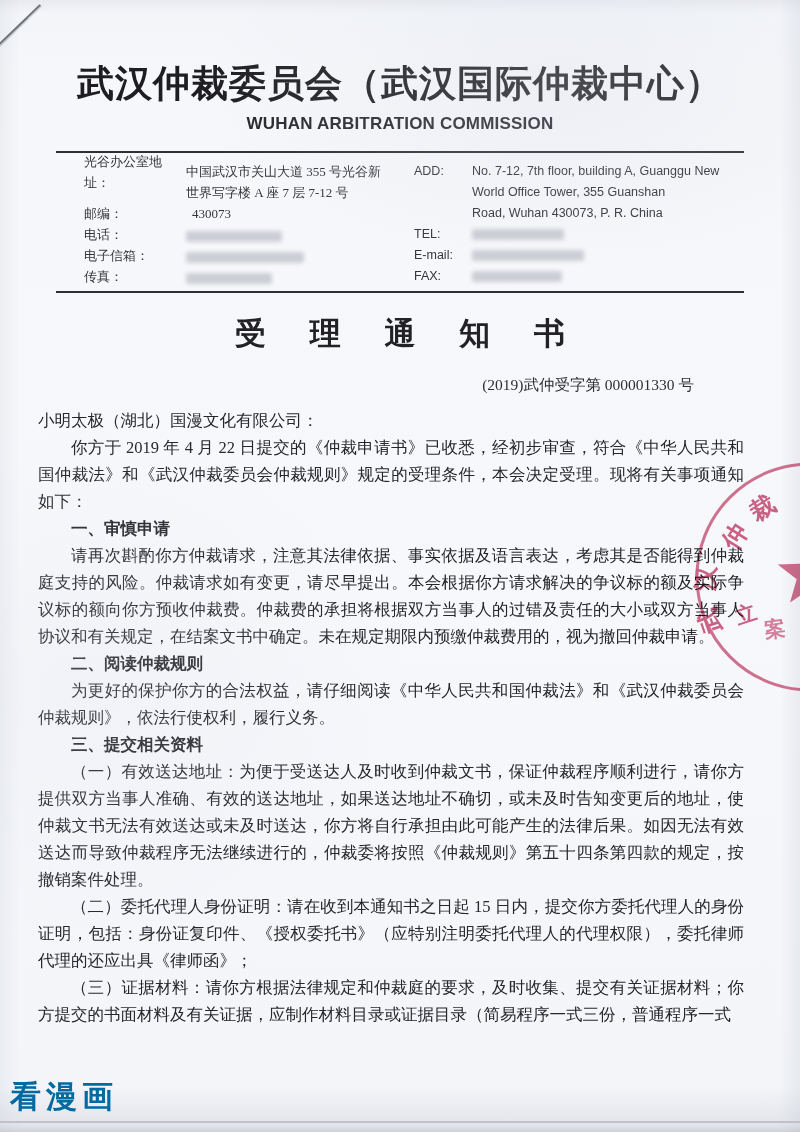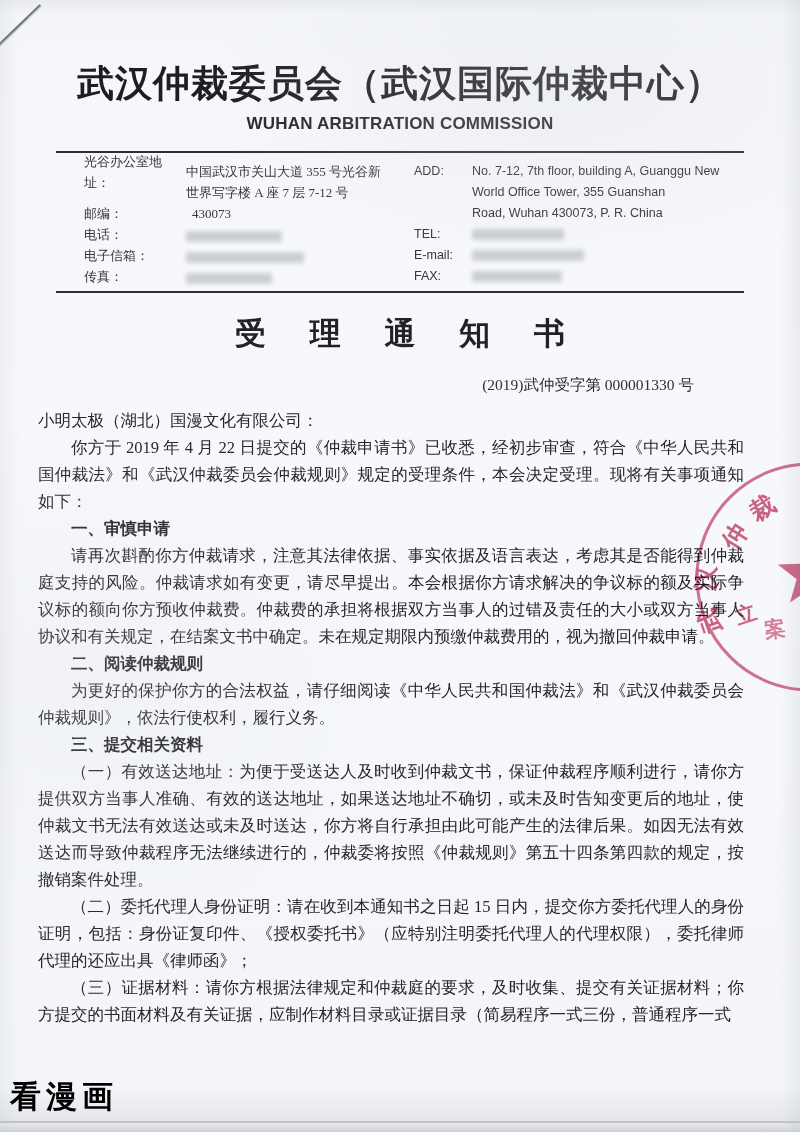--- a/index.html
+++ b/index.html
@@ -113,21 +113,21 @@
   .seal text {
     font-family: "Liberation Serif", serif;
     font-weight: bold;
     fill: #c8496f;
   }
 
   
   .watermark {
     position: absolute; left: 10px; top: 1076px;
     font-size: 31px; font-weight: bold; letter-spacing: 5px;
-    color: #000000;
+    color: #0369a1;
     font-family: Liberation Serif, serif;
   }
 </style>
 </head>
 <body>
 
 <div class="paper-shade"></div>
 <div class="pen-mark"></div>
 
 <div class="org-cn">武汉仲裁委员会（武汉国际仲裁中心）</div>

